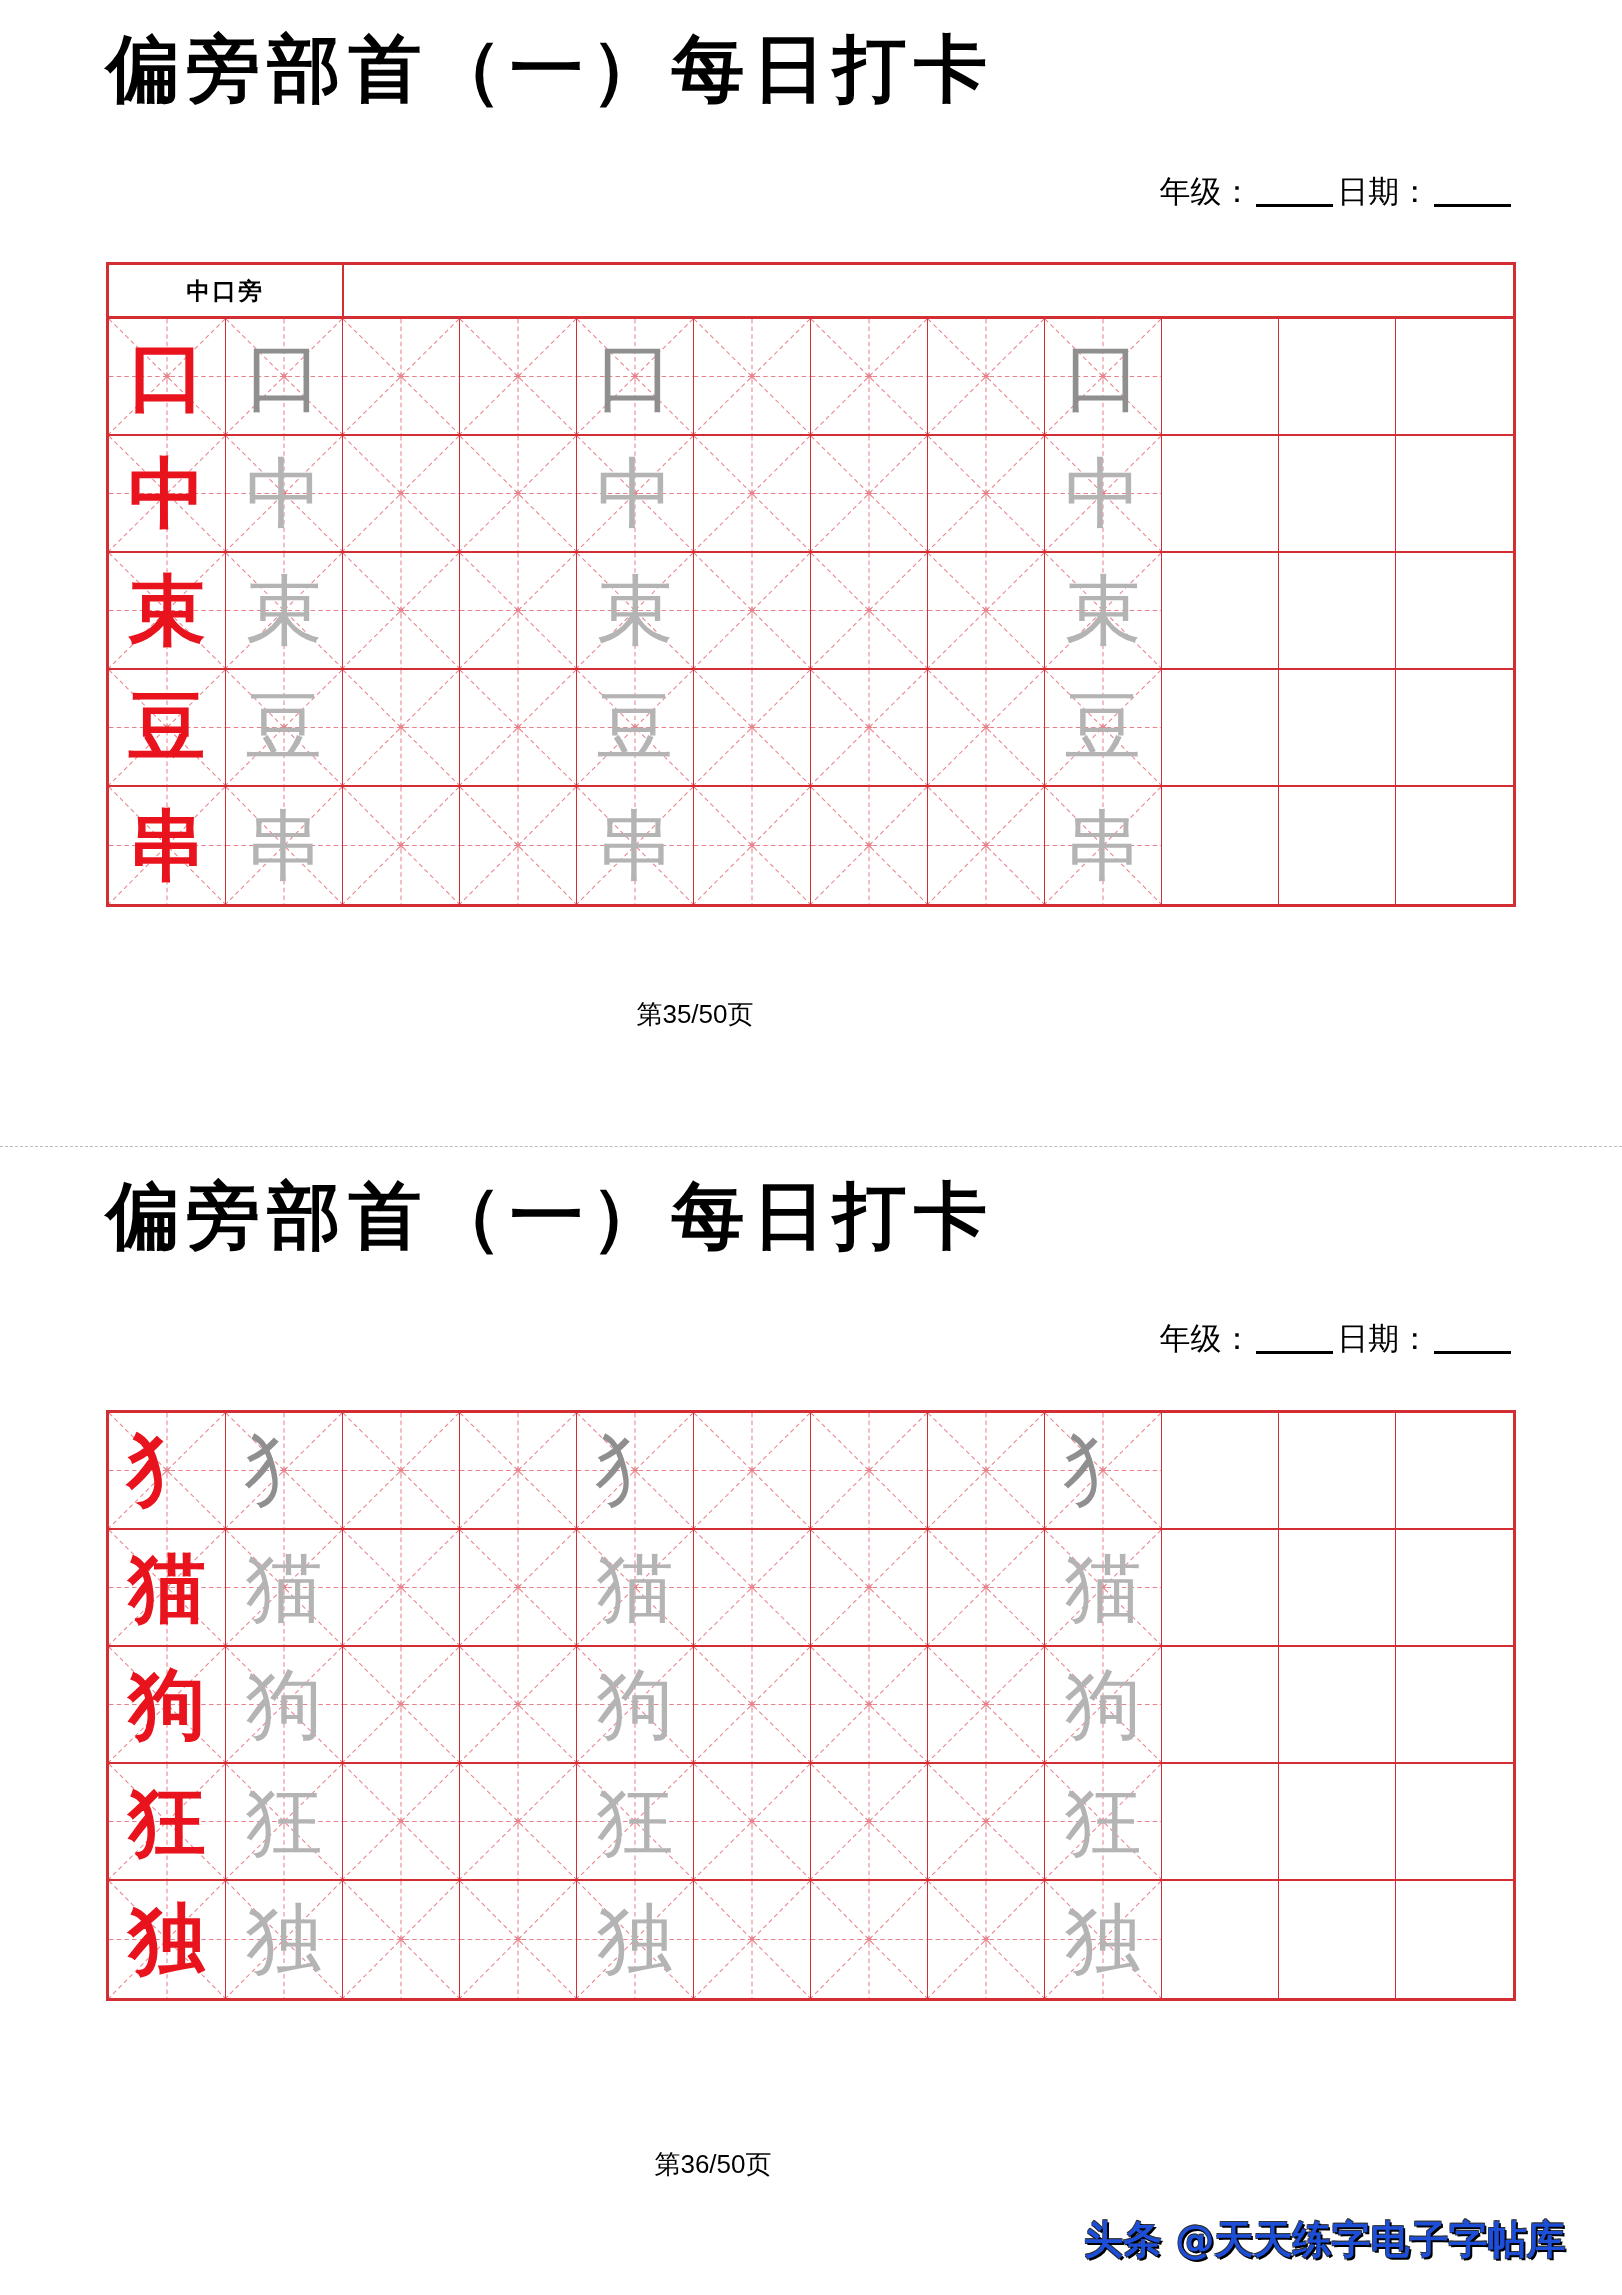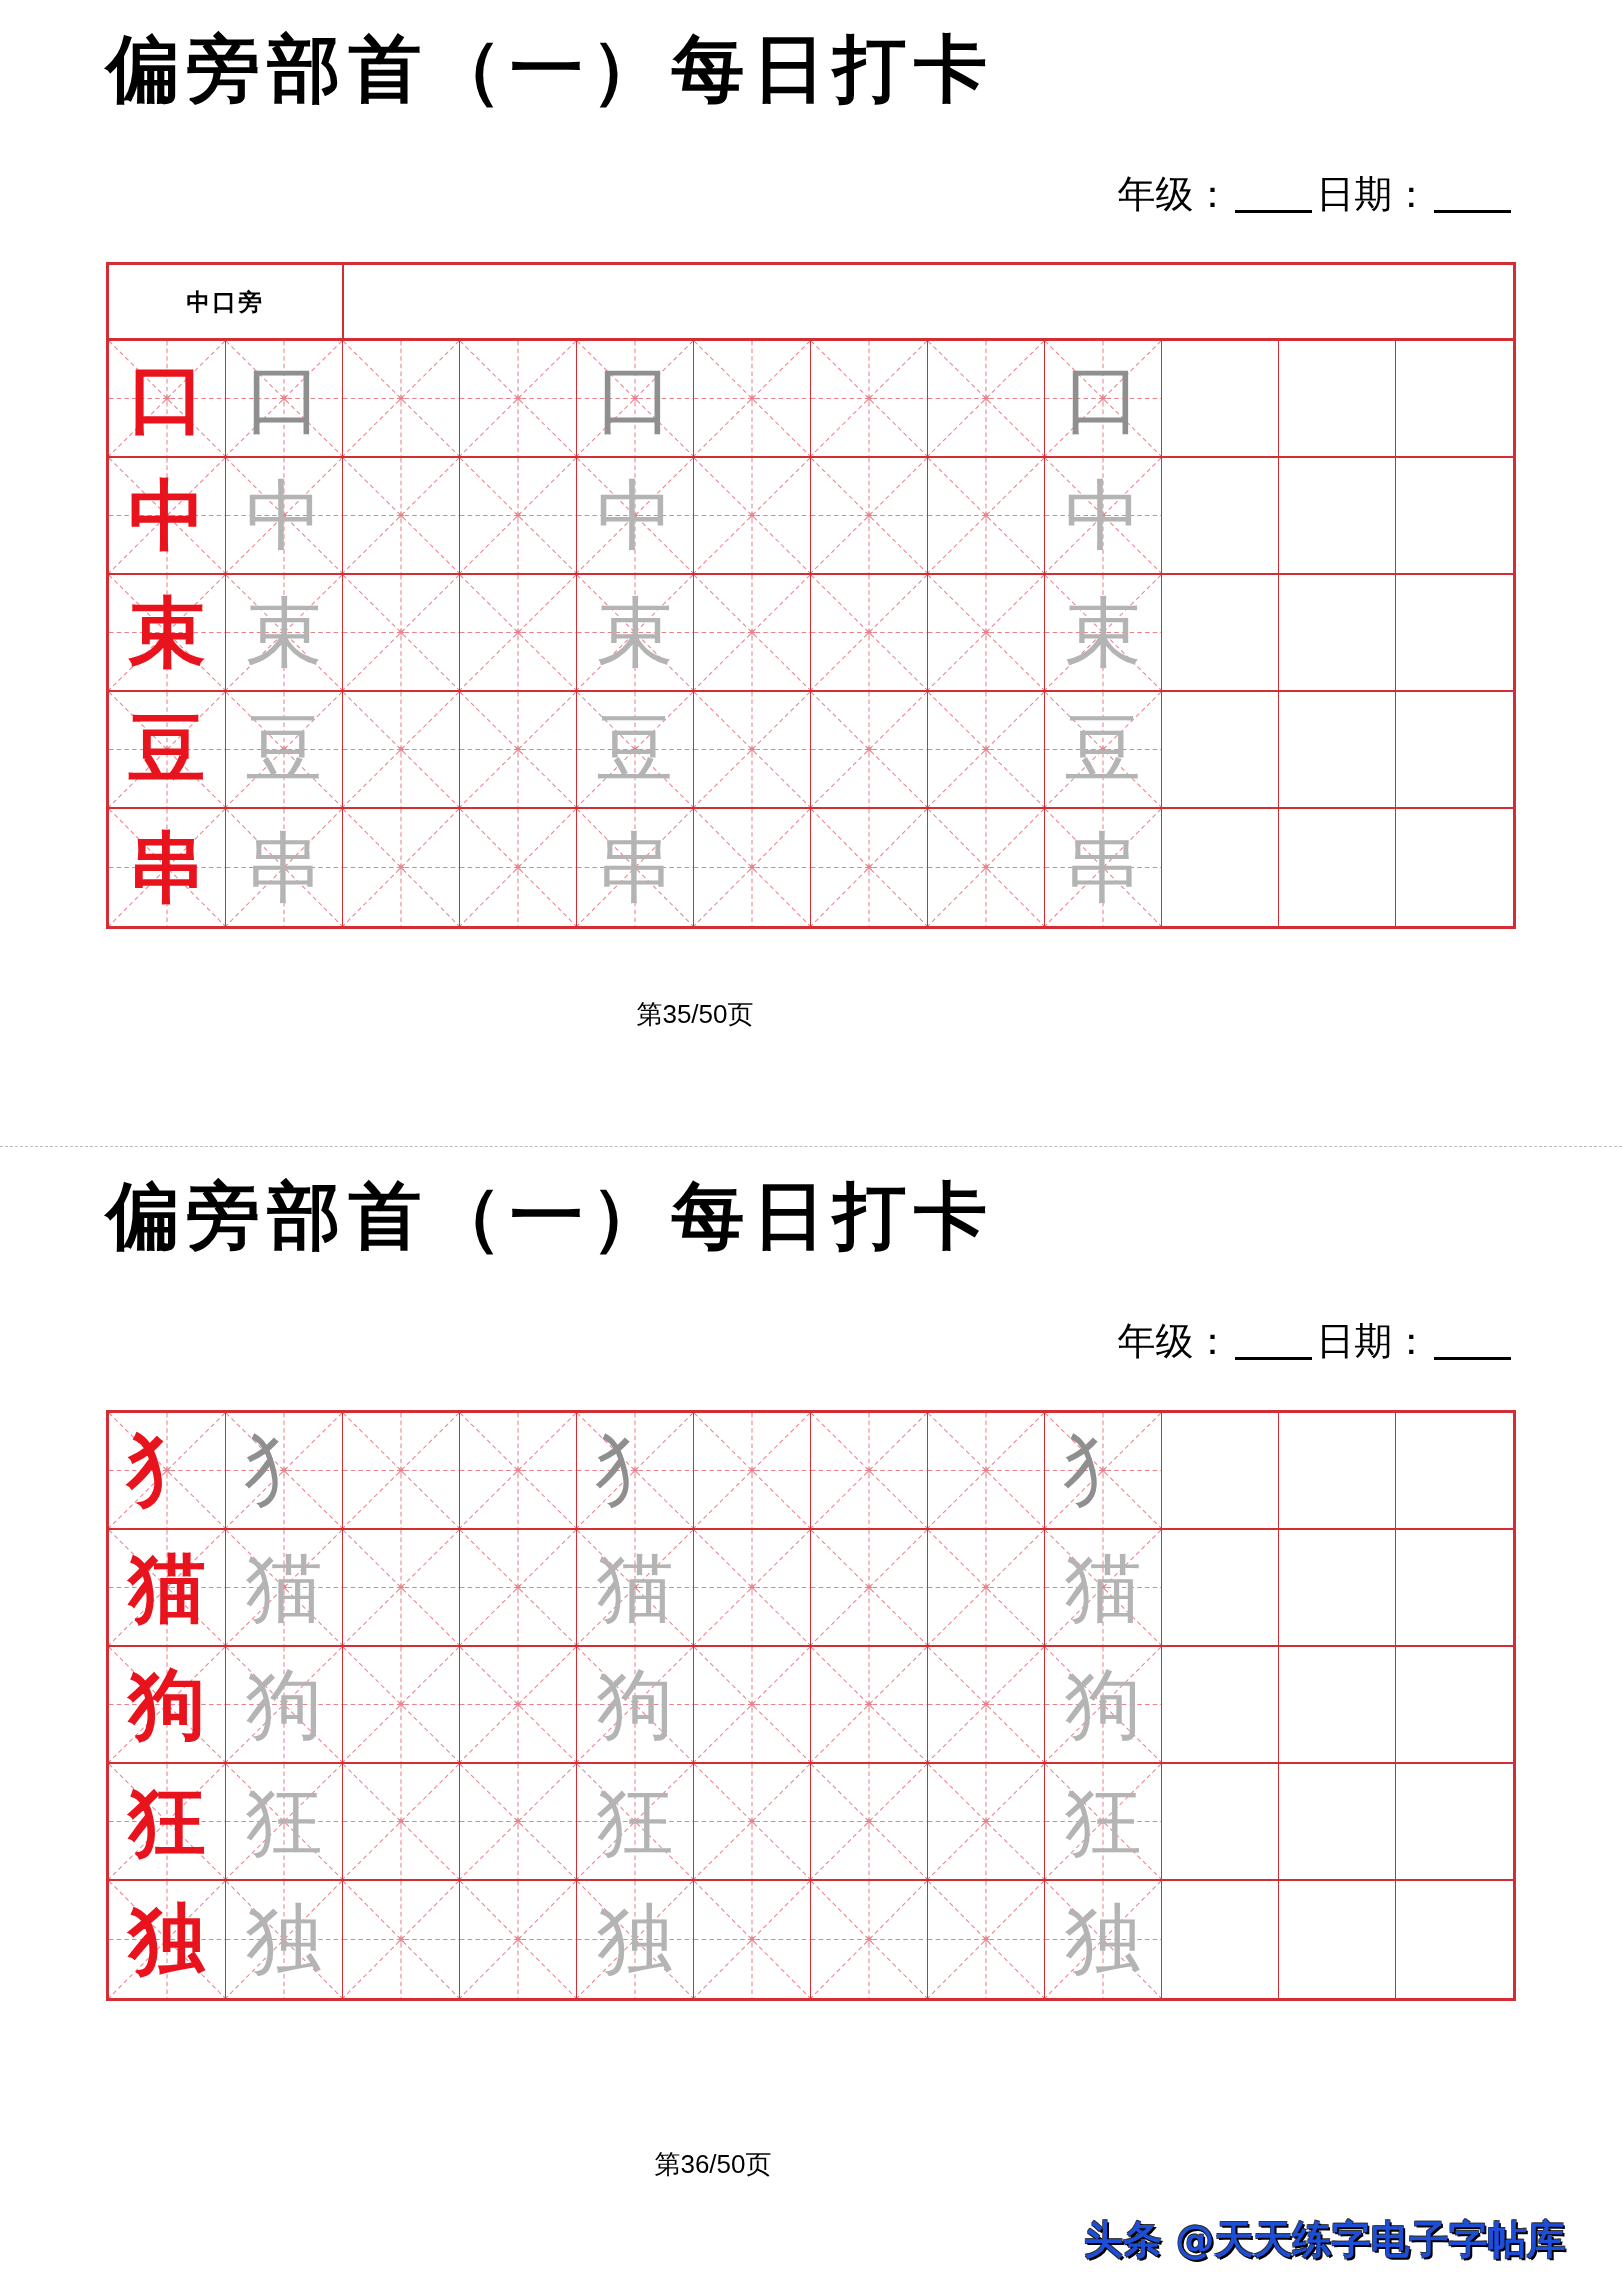--- a/index.html
+++ b/index.html
@@ -10,33 +10,33 @@
     color: #000;
   }
   .page { position: absolute; left: 0; width: 1622px; }
   .title {
     position: absolute; left: 106px; margin: 0;
     font-size: 73px; line-height: 1; font-weight: bold;
     letter-spacing: 7.8px; white-space: nowrap;
     font-family: "DejaVu Serif", "Liberation Serif", serif;
   }
   .meta {
-    position: absolute; right: 107px; font-size: 38px; line-height: 1;
+    position: absolute; right: 107px; font-size: 31px; line-height: 1;
     white-space: nowrap; display: flex; align-items: flex-end;
     font-family: "DejaVu Serif", "Liberation Serif", serif;
   }
   .meta .blank {
     display: inline-block; width: 77px; border-bottom: 3.2px solid #000;
     height: 28.6px; margin: 0 3.9px;
   }
   .sheet {
     position: absolute; left: 106px; width: 1410px;
     border: 3.2px solid #d42e35; box-sizing: border-box;
   }
-  .sheet-header { display: flex; height: 76px; border-bottom: 3.2px solid #d42e35; box-sizing: border-box; }
+  .sheet-header { display: flex; height: 54px; border-bottom: 3.2px solid #d42e35; box-sizing: border-box; }
   .radical-name {
     width: 235px; border-right: 2.6px solid #d42e35; box-sizing: border-box;
     display: flex; align-items: center; justify-content: center;
     font-size: 23.4px; font-weight: bold; letter-spacing: 2.6px;
   }
   .radical-desc {
     flex: 1; display: flex; align-items: center; padding-left: 18px;
     font-size: 22px; letter-spacing: 1.9px; white-space: nowrap; overflow: hidden;
   }
   .row { display: flex; height: 117px; border-bottom: 2.6px solid #d42e35; box-sizing: border-box; }

